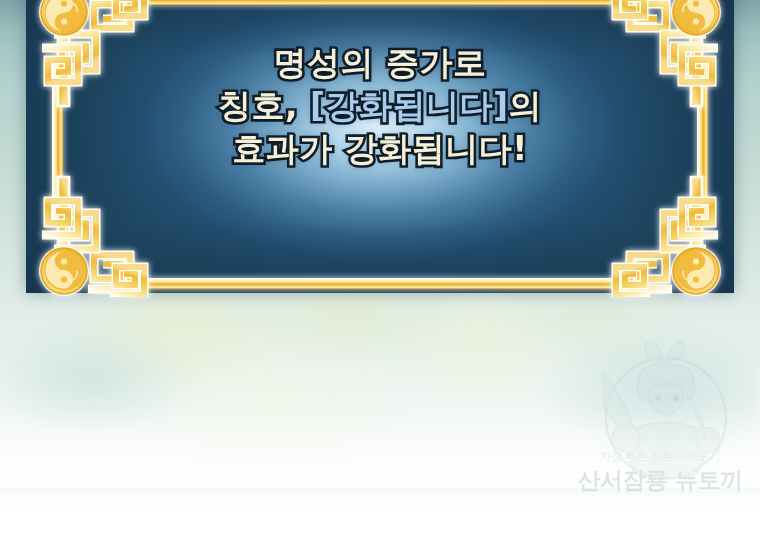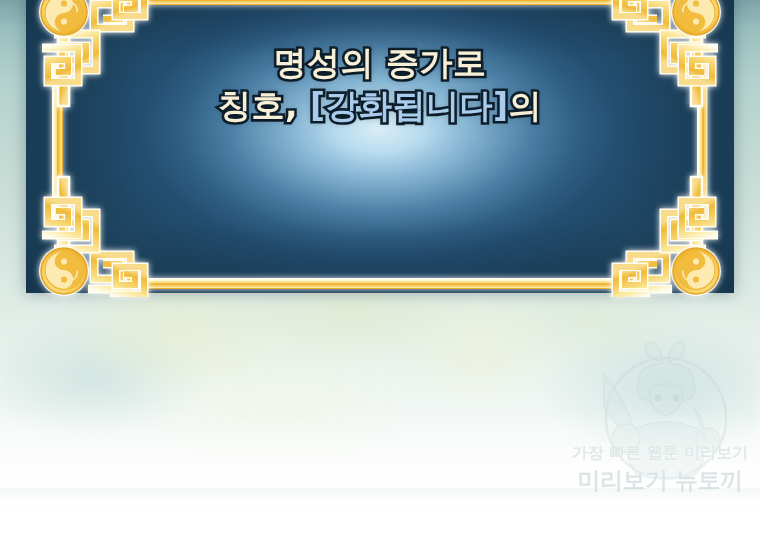--- a/index.html
+++ b/index.html
@@ -157,21 +157,21 @@
   }
   .wm svg { display:block; width:184px; height:166px; }
   .wm-text {
     position:absolute;
     left:0; right:4px; bottom:10px;
     text-align:center;
     font-family:"DejaVu Sans","Liberation Sans",sans-serif;
     color:#b8cdcd;
     text-shadow:0 1px 0 rgba(255,255,255,.75);
   }
-  .wm-sub { display:block; font-size:16px; font-weight:bold; letter-spacing:0px; }
+  .wm-sub { display:block; font-size:11px; font-weight:normal; letter-spacing:0px; }
   .wm-main{ display:block; font-size:23px; font-weight:bold; margin-top:1px; letter-spacing:-.5px;
             color:#a9c2c4; }
 </style>
 </head>
 <body>
 
 <div id="scene">
 
   <div class="bg-base"></div>
   <div class="bg-clouds"></div>
@@ -180,20 +180,23 @@
 
   <div class="panel">
     <div class="panel-shade"></div>
 
     <div class="msg">
       <span class="msg-line">
         <span class="ink">명성의 증가로</span>
       </span>
       <span class="msg-line">
         <span class="ink">칭호, </span><span class="ink accent">[강화됩니다]</span><span class="ink">의</span>
+      </span>
+      <span class="msg-line">
+        <span class="ink">효과가 강화됩니다!</span>
       </span>
     </div>
 
     <div class="gbar gbar-h bar-top">
         <span class="gbar-inner-h"></span>
       </div>
     <div class="gbar gbar-h bar-bottom">
         <span class="gbar-inner-h"></span>
       </div>
     <div class="gbar gbar-v bar-left">
@@ -352,17 +355,17 @@
 
         <path d="M122 66 q14 14 12 34"></path>
       </g>
       <g opacity=".55" fill="#9fb8b8">
         <circle cx="88" cy="58" r="3.2"></circle>
         <circle cx="106" cy="58" r="3.2"></circle>
       </g>
     </svg>
     <div class="wm-text">
       <span class="wm-sub">가장 빠른 웹툰 미리보기</span>
-      <span class="wm-main">미리보기 뉴토끼</span>
+      <span class="wm-main">산서잠룡 뉴토끼</span>
     </div>
   </div>
 
 </div>
 
 </body></html>

